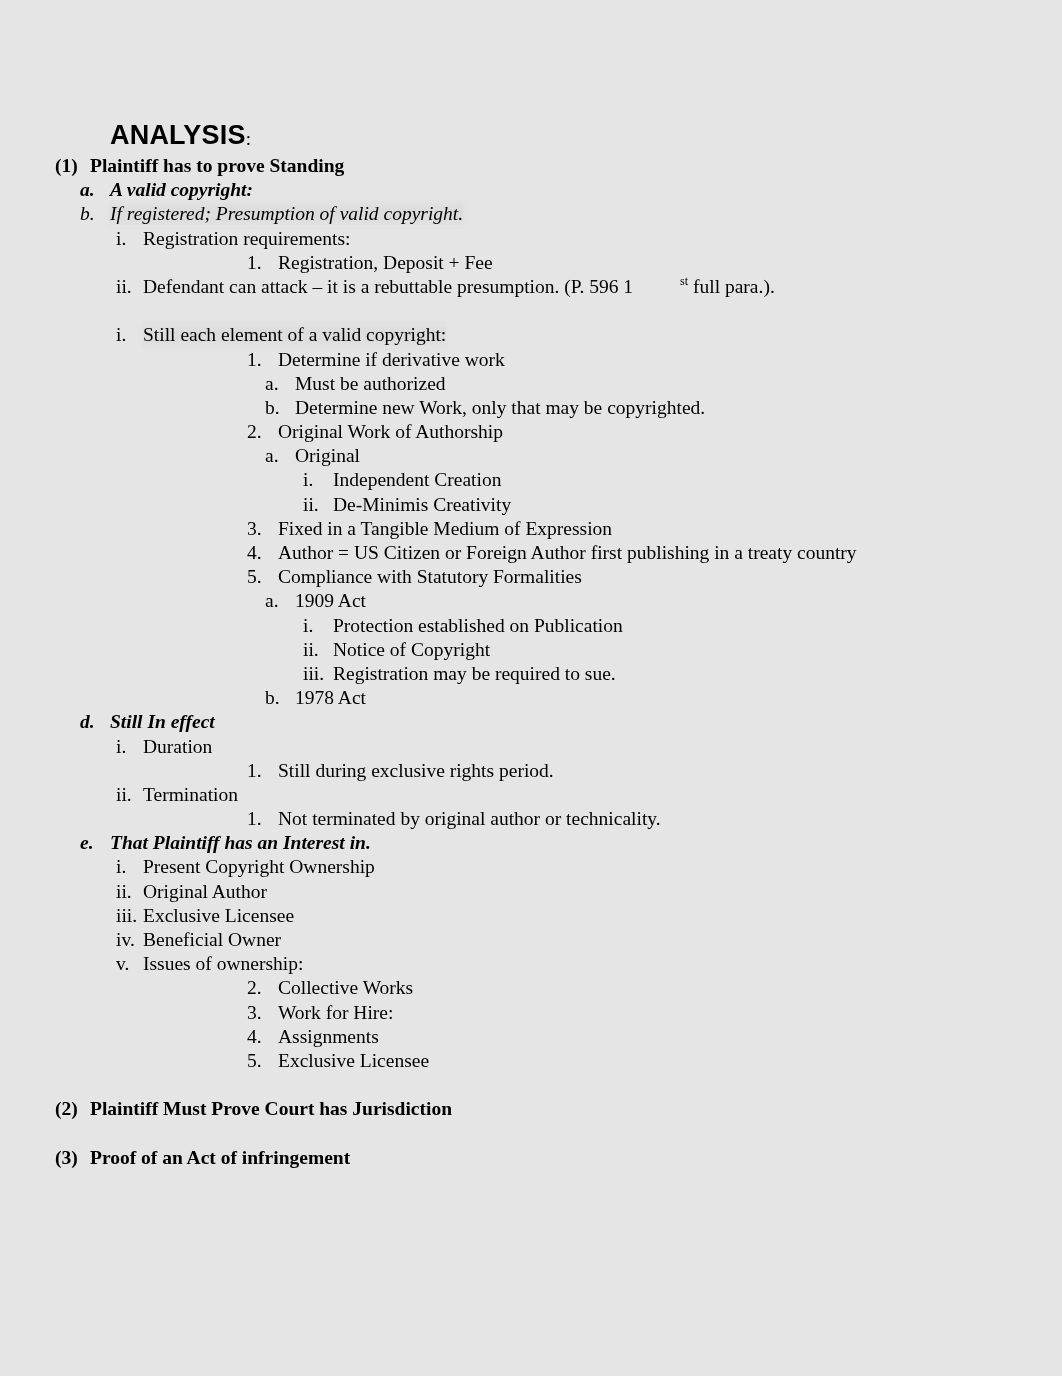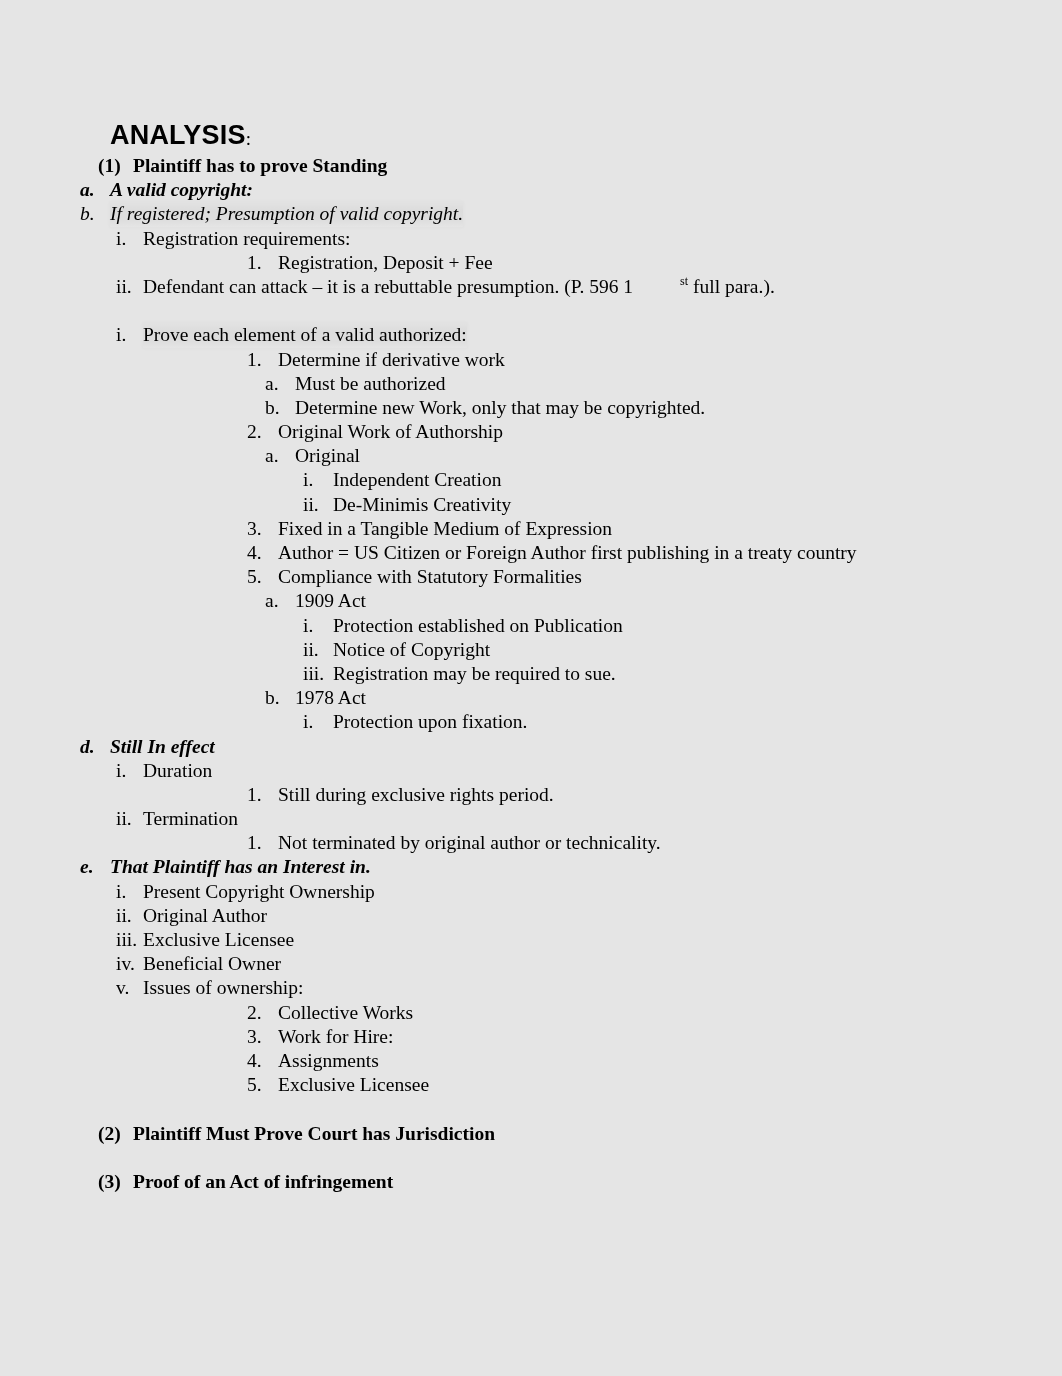--- a/index.html
+++ b/index.html
@@ -75,21 +75,21 @@
   .row.shade .txt {
     background: linear-gradient(to bottom,
         rgba(0,0,0,0.012) 0%,
         rgba(0,0,0,0.040) 35%,
         rgba(0,0,0,0.030) 75%,
         rgba(0,0,0,0.0) 100%);
     box-shadow: 0 0 3px 1px rgba(0,0,0,0.022);
   }
 
   
-  .lvl1 { padding-left: 98px; }   
+  .lvl1 { padding-left: 55px; }   
   .lvl2 { padding-left: 80px; font-style: italic; }   
   .lvl3 { padding-left: 116px; }   
   .lvl4 { padding-left: 247px; }   
   .lvl5 { padding-left: 265px; }   
   .lvl6 { padding-left: 303px; }   
 
   .lvl1 .marker { width: 35px; }
   .lvl2 .marker { width: 30px; }
   .lvl3 .marker { width: 27px; }
   .lvl4 .marker { width: 31px; }
@@ -116,37 +116,36 @@
     </div>
 
     <div id="outline-root">
         <div class="row lvl1 bold"><span class="marker">(1)</span><span class="txt">Plaintiff has to prove Standing</span></div>
         <div class="row lvl2 bold"><span class="marker">a.</span><span class="txt">A valid copyright:</span></div>
         <div class="row lvl2 shade"><span class="marker">b.</span><span class="txt">If registered; Presumption of valid copyright.</span></div>
         <div class="row lvl3"><span class="marker">i.</span><span class="txt">Registration requirements:</span></div>
         <div class="row lvl4"><span class="marker">1.</span><span class="txt">Registration, Deposit + Fee</span></div>
         <div class="row lvl3"><span class="marker">ii.</span><span class="txt"><span>Defendant can attack – it is a rebuttable presumption. (P. 596 1</span><sup>st</sup><span> full para.).</span></span></div>
         <div class="spacer"></div>
-        <div class="row lvl3 shade"><span class="marker">i.</span><span class="txt">Prove each element of a valid authorized:</span></div>
+        <div class="row lvl3 shade"><span class="marker">i.</span><span class="txt">Still each element of a valid copyright:</span></div>
         <div class="row lvl4"><span class="marker">1.</span><span class="txt">Determine if derivative work</span></div>
         <div class="row lvl5"><span class="marker">a.</span><span class="txt">Must be authorized</span></div>
         <div class="row lvl5"><span class="marker">b.</span><span class="txt">Determine new Work, only that may be copyrighted.</span></div>
         <div class="row lvl4"><span class="marker">2.</span><span class="txt">Original Work of Authorship</span></div>
         <div class="row lvl5"><span class="marker">a.</span><span class="txt">Original</span></div>
         <div class="row lvl6"><span class="marker">i.</span><span class="txt">Independent Creation</span></div>
         <div class="row lvl6"><span class="marker">ii.</span><span class="txt">De-Minimis Creativity</span></div>
         <div class="row lvl4"><span class="marker">3.</span><span class="txt">Fixed in a Tangible Medium of Expression</span></div>
         <div class="row lvl4"><span class="marker">4.</span><span class="txt">Author = US Citizen or Foreign Author first publishing in a treaty country</span></div>
         <div class="row lvl4"><span class="marker">5.</span><span class="txt">Compliance with Statutory Formalities</span></div>
         <div class="row lvl5"><span class="marker">a.</span><span class="txt">1909 Act</span></div>
         <div class="row lvl6"><span class="marker">i.</span><span class="txt">Protection established on Publication</span></div>
         <div class="row lvl6"><span class="marker">ii.</span><span class="txt">Notice of Copyright</span></div>
         <div class="row lvl6"><span class="marker">iii.</span><span class="txt">Registration may be required to sue.</span></div>
         <div class="row lvl5"><span class="marker">b.</span><span class="txt">1978 Act</span></div>
-        <div class="row lvl6"><span class="marker">i.</span><span class="txt">Protection upon fixation.</span></div>
         <div class="row lvl2 bold"><span class="marker">d.</span><span class="txt">Still In effect</span></div>
         <div class="row lvl3"><span class="marker">i.</span><span class="txt">Duration</span></div>
         <div class="row lvl4"><span class="marker">1.</span><span class="txt">Still during exclusive rights period.</span></div>
         <div class="row lvl3"><span class="marker">ii.</span><span class="txt">Termination</span></div>
         <div class="row lvl4"><span class="marker">1.</span><span class="txt">Not terminated by original author or technicality.</span></div>
         <div class="row lvl2 bold"><span class="marker">e.</span><span class="txt">That Plaintiff has an Interest in.</span></div>
         <div class="row lvl3"><span class="marker">i.</span><span class="txt">Present Copyright Ownership</span></div>
         <div class="row lvl3"><span class="marker">ii.</span><span class="txt">Original Author</span></div>
         <div class="row lvl3"><span class="marker">iii.</span><span class="txt">Exclusive Licensee</span></div>
         <div class="row lvl3"><span class="marker">iv.</span><span class="txt">Beneficial Owner</span></div>

